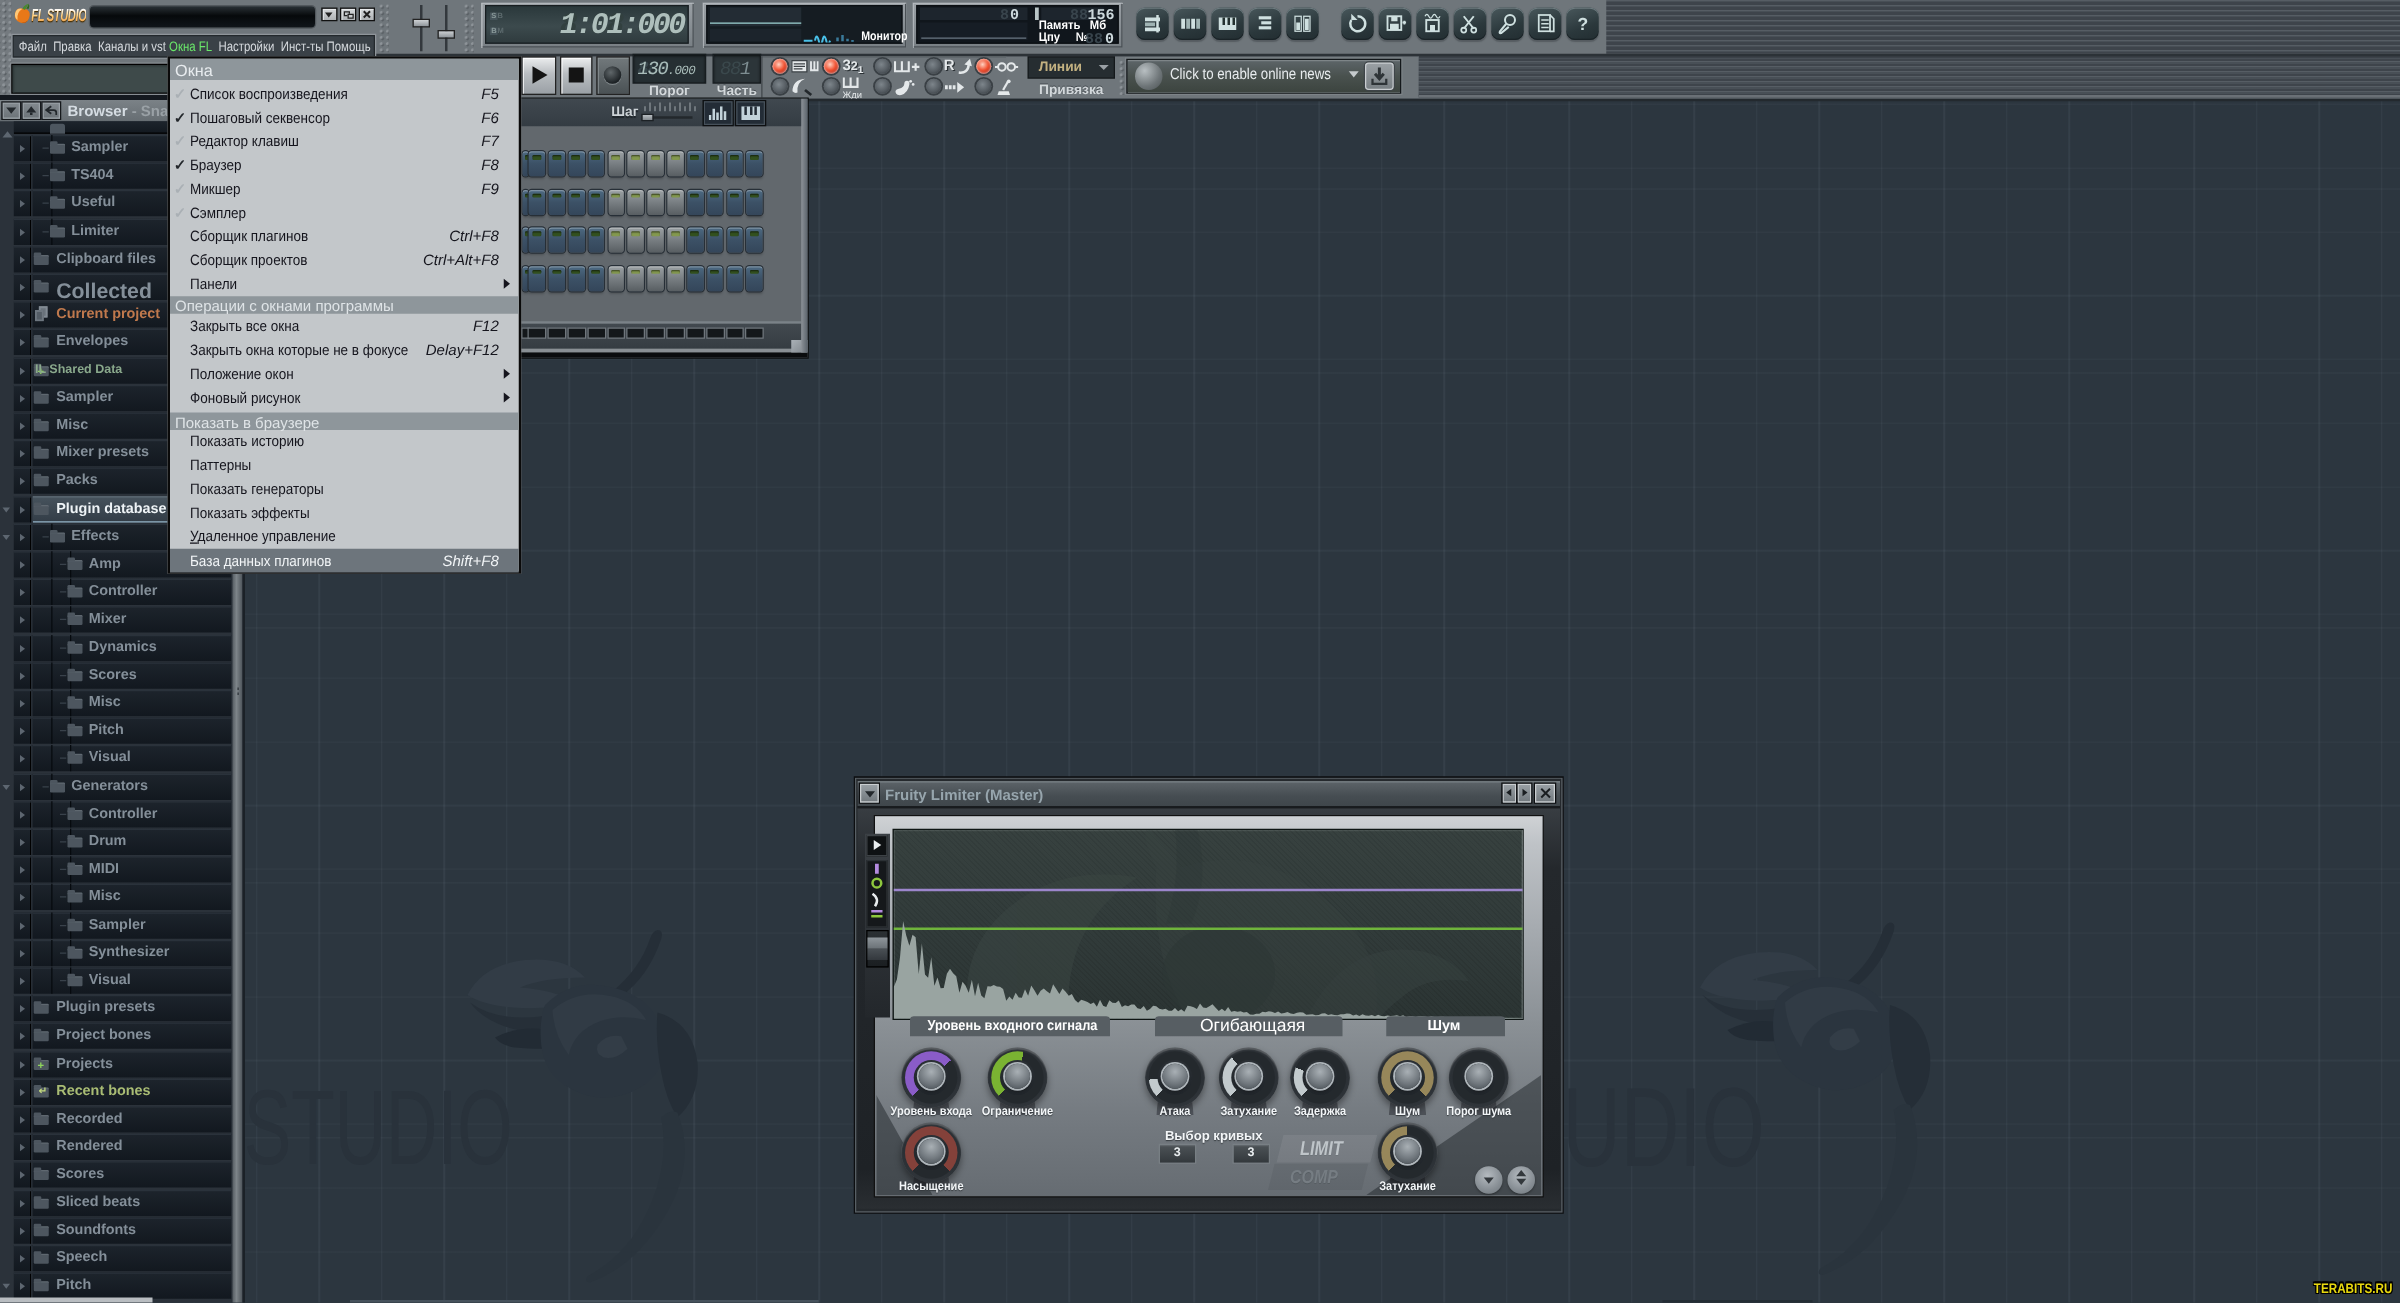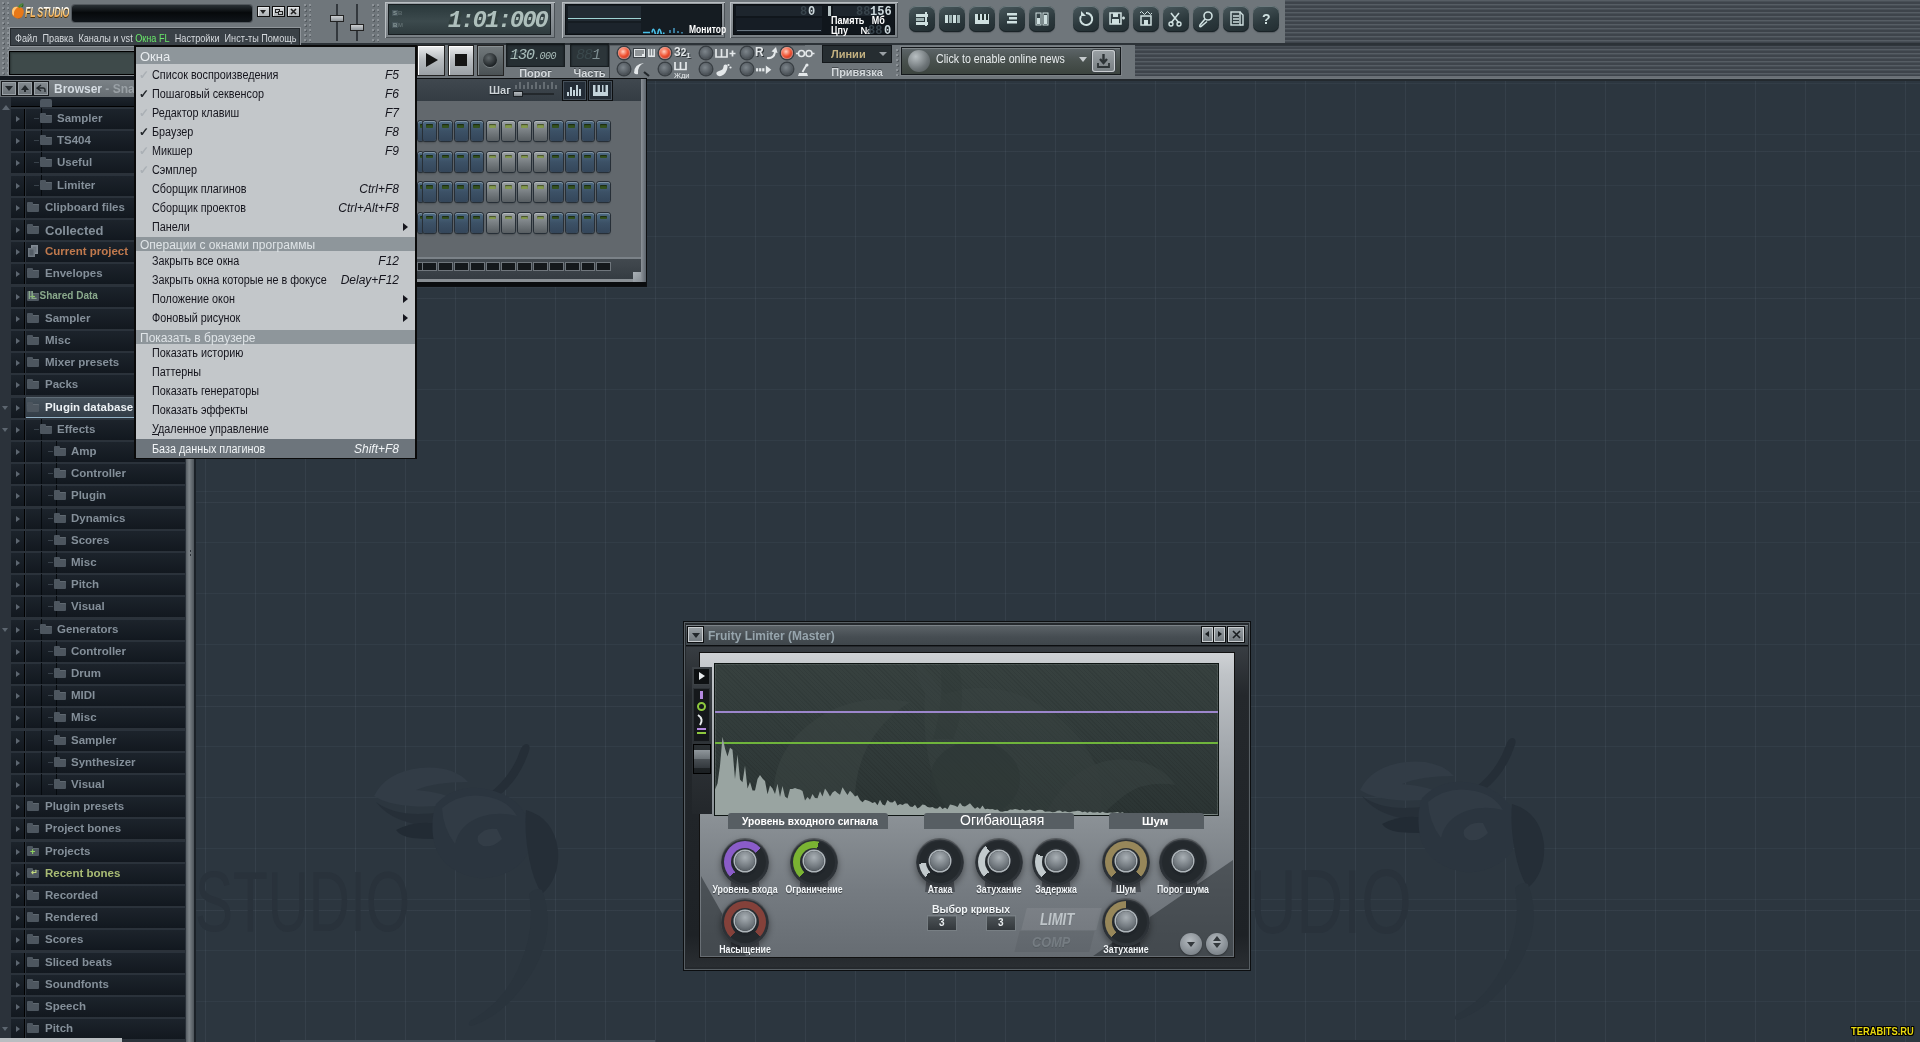--- a/index.html
+++ b/index.html
@@ -358,21 +358,21 @@
     <div class="abs" style="left:16px;top:205px;width:0;height:0;border-top:3px solid transparent;border-bottom:3px solid transparent;border-left:4px solid #5d6670"></div>
     <div class="abs" style="left:26px;top:197px;width:159px;height:21px;background:linear-gradient(#1d242c,#12181f);box-shadow:inset 0 1px 0 #2a323b;"></div>
     <div class="abs" style="left:27px;top:204px;width:12px;height:8px;background:#4d565f;border-radius:1px;box-shadow:inset 0 1px 0 #5f6870"></div>
     <div class="abs" style="left:27px;top:202px;width:6px;height:3px;background:#4d565f;border-radius:1px 1px 0 0"></div>
     <div class="abs txt" style="left:45px;top:201px;font-size:11.5px;font-weight:bold;color:#848f99">Clipboard files</div>
     <div class="abs" style="left:11px;top:219px;width:14px;height:21px;background:linear-gradient(#1d242c,#12181f);box-shadow:inset 0 1px 0 #2a323b, inset -1px 0 0 #000"></div>
     <div class="abs" style="left:16px;top:227px;width:0;height:0;border-top:3px solid transparent;border-bottom:3px solid transparent;border-left:4px solid #5d6670"></div>
     <div class="abs" style="left:26px;top:219px;width:159px;height:21px;background:linear-gradient(#1d242c,#12181f);box-shadow:inset 0 1px 0 #2a323b;"></div>
     <div class="abs" style="left:27px;top:226px;width:12px;height:8px;background:#4d565f;border-radius:1px;box-shadow:inset 0 1px 0 #5f6870"></div>
     <div class="abs" style="left:27px;top:224px;width:6px;height:3px;background:#4d565f;border-radius:1px 1px 0 0"></div>
-    <div class="abs txt" style="left:45px;top:223px;font-size:13px;font-weight:bold;color:#848f99">Collected</div>
+    <div class="abs txt" style="left:45px;top:223px;font-size:17px;font-weight:bold;color:#848f99">Collected</div>
     <div class="abs" style="left:11px;top:241px;width:14px;height:21px;background:linear-gradient(#1d242c,#12181f);box-shadow:inset 0 1px 0 #2a323b, inset -1px 0 0 #000"></div>
     <div class="abs" style="left:16px;top:249px;width:0;height:0;border-top:3px solid transparent;border-bottom:3px solid transparent;border-left:4px solid #5d6670"></div>
     <div class="abs" style="left:26px;top:241px;width:159px;height:21px;background:linear-gradient(#1d242c,#12181f);box-shadow:inset 0 1px 0 #2a323b;"></div>
     <div class="abs" style="left:31px;top:245px;width:7px;height:9px;background:#6a737c;box-shadow:inset 0 0 0 1.5px #818a93"></div>
     <div class="abs" style="left:28px;top:248px;width:7px;height:9px;background:#545d66;box-shadow:inset 0 0 0 1.5px #6d767f"></div>
     <div class="abs txt" style="left:45px;top:245px;font-size:11.5px;font-weight:bold;color:#c0794d">Current project</div>
     <div class="abs" style="left:11px;top:263px;width:14px;height:21px;background:linear-gradient(#1d242c,#12181f);box-shadow:inset 0 1px 0 #2a323b, inset -1px 0 0 #000"></div>
     <div class="abs" style="left:16px;top:271px;width:0;height:0;border-top:3px solid transparent;border-bottom:3px solid transparent;border-left:4px solid #5d6670"></div>
     <div class="abs" style="left:26px;top:263px;width:159px;height:21px;background:linear-gradient(#1d242c,#12181f);box-shadow:inset 0 1px 0 #2a323b;"></div>
     <div class="abs" style="left:27px;top:270px;width:12px;height:8px;background:#4d565f;border-radius:1px;box-shadow:inset 0 1px 0 #5f6870"></div>
@@ -444,21 +444,21 @@
     <div class="abs" style="left:54px;top:468px;width:6px;height:3px;background:#4d565f;border-radius:1px 1px 0 0"></div>
     <div class="abs txt" style="left:71px;top:467px;font-size:11.5px;font-weight:bold;color:#848f99">Controller</div>
     <div class="abs" style="left:11px;top:485px;width:14px;height:21px;background:linear-gradient(#1d242c,#12181f);box-shadow:inset 0 1px 0 #2a323b, inset -1px 0 0 #000"></div>
     <div class="abs" style="left:16px;top:493px;width:0;height:0;border-top:3px solid transparent;border-bottom:3px solid transparent;border-left:4px solid #5d6670"></div>
     <div class="abs" style="left:26px;top:485px;width:159px;height:21px;background:linear-gradient(#1d242c,#12181f);box-shadow:inset 0 1px 0 #2a323b;"></div>
     <div class="abs" style="left:41px;top:485px;width:1px;height:21px;background:#060a0e"></div>
     <div class="abs" style="left:56px;top:485px;width:1px;height:21px;background:#060a0e"></div>
     <div class="abs" style="left:48px;top:495px;width:5px;height:1px;background:#39424b"></div>
     <div class="abs" style="left:54px;top:492px;width:12px;height:8px;background:#4d565f;border-radius:1px;box-shadow:inset 0 1px 0 #5f6870"></div>
     <div class="abs" style="left:54px;top:490px;width:6px;height:3px;background:#4d565f;border-radius:1px 1px 0 0"></div>
-    <div class="abs txt" style="left:71px;top:489px;font-size:11.5px;font-weight:bold;color:#848f99">Plugin</div>
+    <div class="abs txt" style="left:71px;top:489px;font-size:11.5px;font-weight:bold;color:#848f99">Mixer</div>
     <div class="abs" style="left:11px;top:508px;width:14px;height:21px;background:linear-gradient(#1d242c,#12181f);box-shadow:inset 0 1px 0 #2a323b, inset -1px 0 0 #000"></div>
     <div class="abs" style="left:16px;top:516px;width:0;height:0;border-top:3px solid transparent;border-bottom:3px solid transparent;border-left:4px solid #5d6670"></div>
     <div class="abs" style="left:26px;top:508px;width:159px;height:21px;background:linear-gradient(#1d242c,#12181f);box-shadow:inset 0 1px 0 #2a323b;"></div>
     <div class="abs" style="left:41px;top:508px;width:1px;height:21px;background:#060a0e"></div>
     <div class="abs" style="left:56px;top:508px;width:1px;height:21px;background:#060a0e"></div>
     <div class="abs" style="left:48px;top:518px;width:5px;height:1px;background:#39424b"></div>
     <div class="abs" style="left:54px;top:515px;width:12px;height:8px;background:#4d565f;border-radius:1px;box-shadow:inset 0 1px 0 #5f6870"></div>
     <div class="abs" style="left:54px;top:513px;width:6px;height:3px;background:#4d565f;border-radius:1px 1px 0 0"></div>
     <div class="abs txt" style="left:71px;top:512px;font-size:11.5px;font-weight:bold;color:#848f99">Dynamics</div>
     <div class="abs" style="left:11px;top:530px;width:14px;height:21px;background:linear-gradient(#1d242c,#12181f);box-shadow:inset 0 1px 0 #2a323b, inset -1px 0 0 #000"></div>

